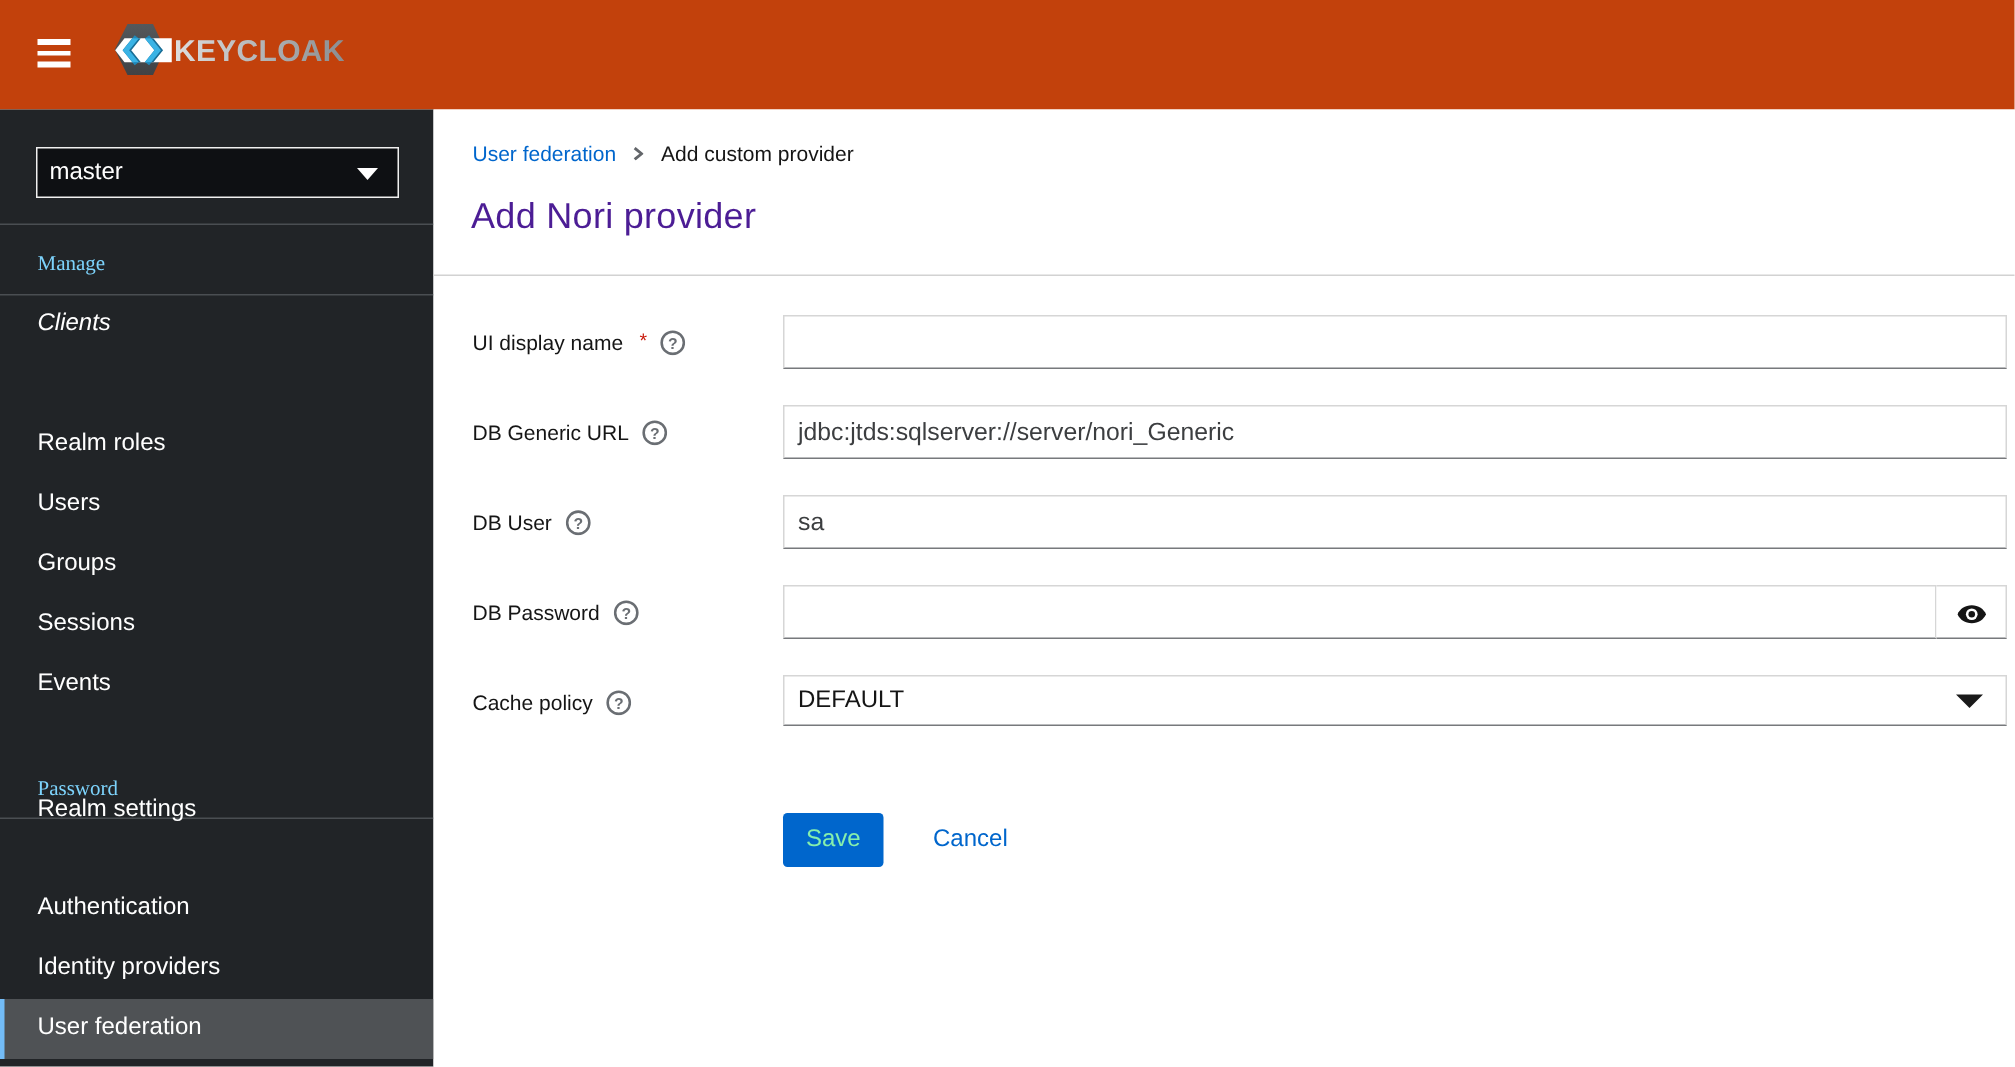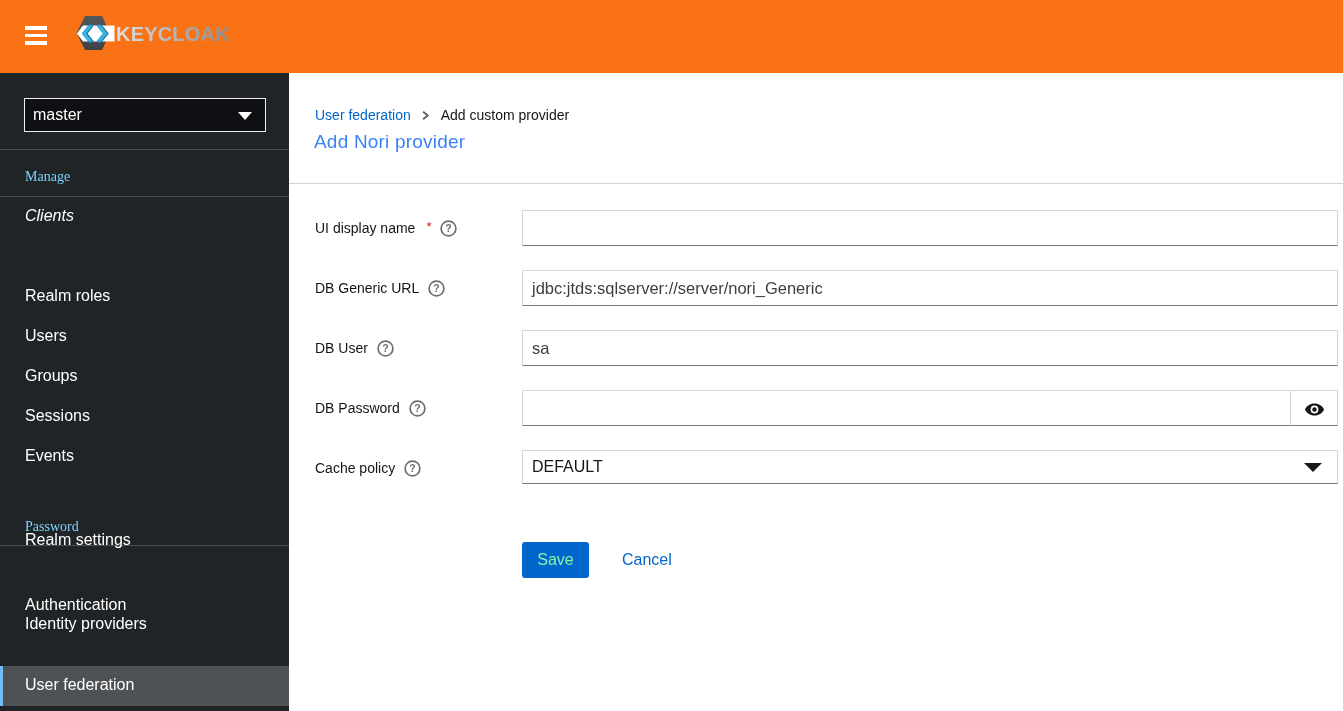--- a/index.html
+++ b/index.html
@@ -1,20 +1,20 @@
 <!DOCTYPE html>
 <html><head>
 <meta charset="utf-8">
 <style>
 * { margin:0; padding:0; box-sizing:border-box; }
 html,body { width:1343px; height:711px; overflow:hidden; background:#fff;
   font-family:"Liberation Sans",sans-serif; }
 
 
-#topbar { position:absolute; left:0; top:0; width:1343px; height:73px; background:#f97316; }
+#topbar { position:absolute; left:0; top:0; width:1343px; height:73px; background:#c2410c; }
 #burger { position:absolute; left:25px; top:26px; width:22px; height:20px; }
 #burger div { position:absolute; left:0; width:22px; height:3.5px; background:#fff; }
 #burger div:nth-child(1){ top:0; }
 #burger div:nth-child(2){ top:7.5px; }
 #burger div:nth-child(3){ top:15px; }
 
 
 #sidebar { position:absolute; left:0; top:73px; width:289px; height:638px; background:#212427; }
 #realmsel { position:absolute; left:24px; top:25px; width:242px; height:34px;
   background:#0e1013; border:1px solid #f0f0f0; color:#fff; font-size:16px; }
@@ -23,25 +23,25 @@
   border-left:7.5px solid transparent; border-right:7.5px solid transparent; border-top:8.5px solid #fff; }
 .navdiv { position:absolute; left:0; width:289px; height:1px; background:#4a4e52; }
 .navhead { position:absolute; left:25px; font-size:14px; color:#7dd3fc;font-family:Liberation Serif, serif; }
 .navitem { position:absolute; left:0; width:289px; height:40px; color:#fff; font-size:16px; }
 .navitem span { position:absolute; left:25px; top:10px; }
 .navitem.cur { background:#4f5255; border-left:3px solid #73bcf7; }
 .navitem.cur span { left:22px; }
 
 
 #content { position:absolute; left:289px; top:73px; width:1054px; height:638px; background:#fff; }
-#crumbs { position:absolute; left:26px; top:34px; font-size:14px; height:16px; }
+#crumbs { position:absolute; left:26px; top:21px; font-size:14px; height:16px; }
 #crumbs a { color:#0066cc; text-decoration:none; }
 #crumbs .sep { display:inline-block; margin:0 12px 0 11px; }
 #crumbs .cur { color:#151515; }
-#title { position:absolute; left:25px; top:58px; font-size:19px; color:#3b82f6; letter-spacing:0.2px; }
+#title { position:absolute; left:25px; top:58px; font-size:24px; color:#4c1d95; letter-spacing:0.2px; }
 #hdrline { position:absolute; left:0; top:110px; width:1054px; height:1px; background:#d2d2d2; }
 
 .frow { position:absolute; left:0; width:1054px; height:36px; }
 .flabel { position:absolute; left:26px; top:0; height:36px; display:flex; align-items:center;
   font-size:14px; color:#151515; font-weight:400; }
 .flabel .req { color:#c9190b; font-size:13px; margin-left:11px; position:relative; top:-2px; }
 .flabel svg { margin-left:9px; }
 .fctl { position:absolute; left:233px; top:0; width:816px; height:52px; }
 .tin { width:100%; height:36px; background:#fff; border:1px solid #d6d6d6;
   border-bottom:1px solid #77797c; font-size:16.5px; color:#3c3e40; padding:0 10px 0 9px;
@@ -129,21 +129,21 @@
       <span>Events</span>
     </div>
   <div class="navhead" style="top:446px;">Password</div>
   <div class="navdiv" style="top:472px;"></div>
   <div class="navitem" style="top:448px;">
       <span>Realm settings</span>
     </div>
   <div class="navitem" style="top:513px;padding-left:34px;">
       <span>Authentication</span>
     </div>
-  <div class="navitem" style="top:532px;">
+  <div class="navitem" style="top:553px;">
       <span>Identity providers</span>
     </div>
   <div class="navitem cur" style="top:593px;">
       <span>User federation</span>
     </div>
 </div>
 
 <div id="content">
   <div id="crumbs"><a>User federation</a><span class="sep"><svg width="7" height="9" viewBox="0 0 7 9">
           <path d="M1.1 0.7 L5.7 4.5 L1.1 8.3" fill="none" stroke="#63666a" stroke-width="1.9"></path>

